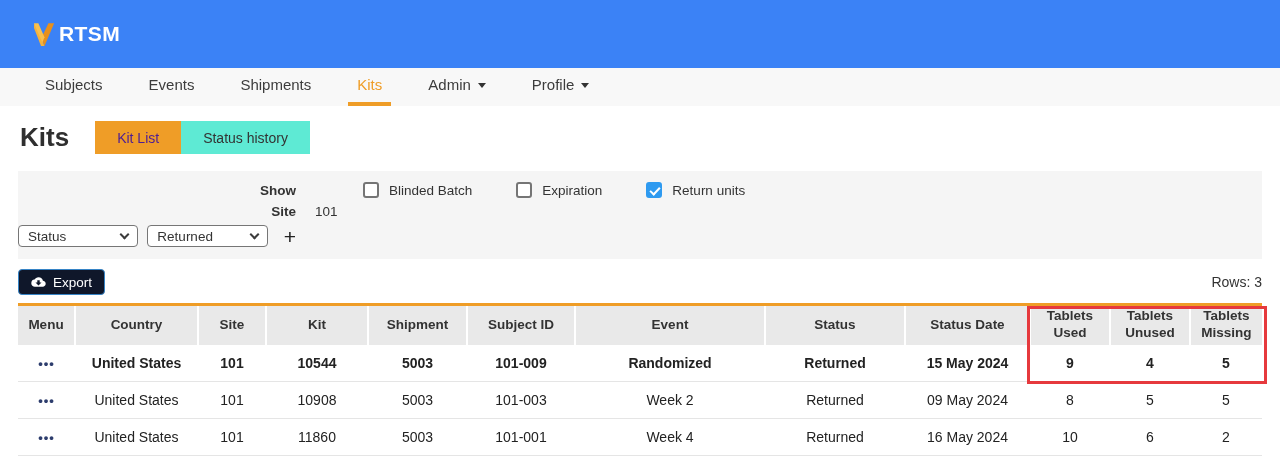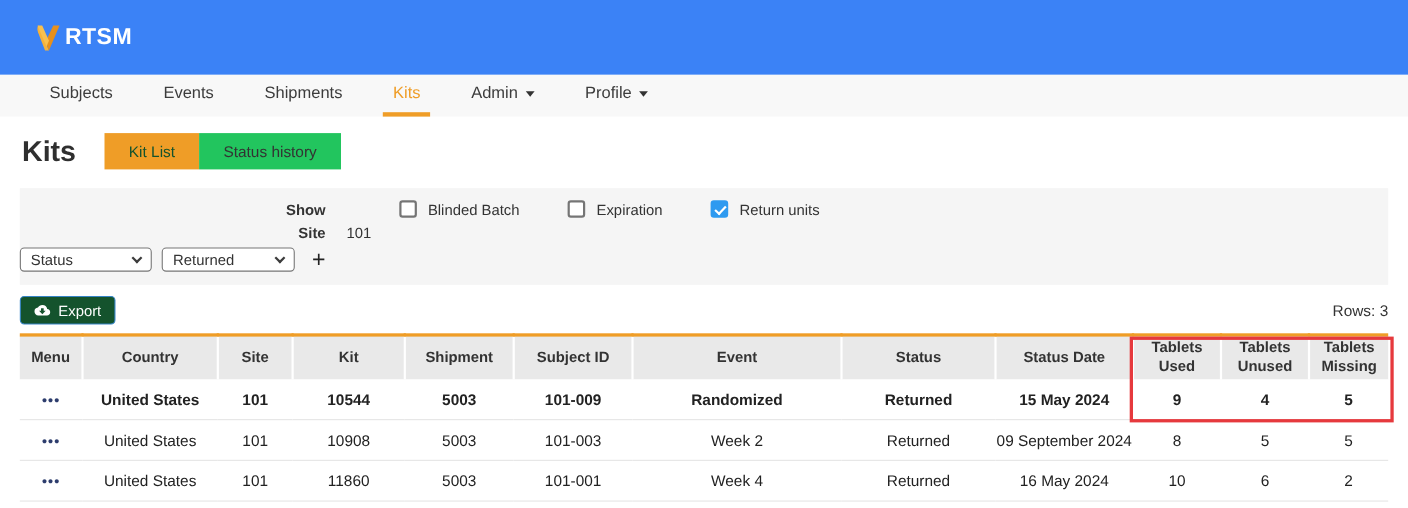--- a/index.html
+++ b/index.html
@@ -17,22 +17,22 @@
     font-size:15px; color:#3c3c3c; cursor:pointer; border-bottom:4px solid transparent; padding-top:4px; }
   .nav-item.active { color:#ef9d27; border-bottom-color:#ef9d27; }
   .caret { width:0; height:0; border-left:4px solid transparent; border-right:4px solid transparent;
     border-top:5px solid #333; margin-top:2px; }
 
   
   .title-row { display:flex; align-items:center; padding:15px 0 0 20px; gap:26px; }
   .page-title { font-size:26px; color:#2f2f2f; }
   .tab-group { display:flex; }
   .tab-btn { height:33px; display:flex; align-items:center; padding:0 22px; font-size:14px;
-    cursor:pointer; background:#22c55e; color:#333; }
-  .tab-btn.active { background:#ef9d27; color:#14532d; }
+    cursor:pointer; background:#5eead4; color:#333; }
+  .tab-btn.active { background:#ef9d27; color:#4c1d95; }
 
   
   .filter-panel { margin:17px 18px 0; background:#f5f5f5; padding:11px 0 12px; }
   .filter-row { display:grid; grid-template-columns:278px 1fr; column-gap:19px;
     align-items:center; margin-bottom:6px; font-size:13.5px; }
   .filter-row:last-child { margin-bottom:0; }
   .filter-label { text-align:right; font-weight:700; color:#333; }
   .show-content { display:flex; align-items:center; gap:44px;padding-left:48px; }
   .cb-group { display:flex; align-items:center; gap:10px; cursor:pointer; }
   .checkbox { width:16px; height:16px; border:2px solid #757575; border-radius:3px; background:#fff; position:relative; flex:0 0 auto; }
@@ -41,21 +41,21 @@
     border-right:2px solid #fff; border-bottom:2px solid #fff; transform:rotate(43deg); }
   .filterby-content { display:flex; align-items:center; gap:9px; }
   .fake-select { width:156px; height:22px; background:#fff; border:1px solid #767676; border-radius:4px;
     display:flex; align-items:center; justify-content:space-between; padding:0 9px; cursor:pointer; }
   .chevron { width:7px; height:7px; border-right:2px solid #3c3c3c; border-bottom:2px solid #3c3c3c;
     transform:rotate(45deg); margin-top:-4px; }
   .plus-btn { font-size:21px; color:#222; margin-left:7px; cursor:pointer; line-height:1; }
 
   
   .toolbar { display:flex; justify-content:space-between; align-items:center; margin:10px 18px 8px; }
-  .export-btn { background:#14532d; border:1px solid #3684c6; color:#fff; height:26px; border-radius:4px;
+  .export-btn { background:#0f172a; border:1px solid #3684c6; color:#fff; height:26px; border-radius:4px;
     display:flex; align-items:center; gap:7px; padding:0 12px; font-size:13.5px; cursor:pointer; }
   .rows-count { font-size:14px; color:#333; }
 
   
   .table-wrap { margin:0 18px; position:relative; }
   table { width:100%; border-collapse:collapse; table-layout:fixed; border-top:3px solid #ef9d27; }
   thead th { background:#e9e9e9; height:40px; font-size:13.5px; font-weight:700; color:#333;
     text-align:center; vertical-align:middle; line-height:1.25; border-left:2px solid #fff; }
   thead th:first-child { border-left:none; }
   tbody td { height:37px; text-align:center; vertical-align:middle; font-size:14px; color:#222;
@@ -212,21 +212,21 @@
       </tr>
       <tr>
         <td><span class="menu-dots">•••</span></td>
         <td>United States</td>
         <td>101</td>
         <td>10908</td>
         <td>5003</td>
         <td>101-003</td>
         <td>Week 2</td>
         <td>Returned</td>
-        <td>09 September 2024</td>
+        <td>09 May 2024</td>
         <td>8</td>
         <td>5</td>
         <td>5</td>
       </tr>
       <tr>
         <td><span class="menu-dots">•••</span></td>
         <td>United States</td>
         <td>101</td>
         <td>11860</td>
         <td>5003</td>

